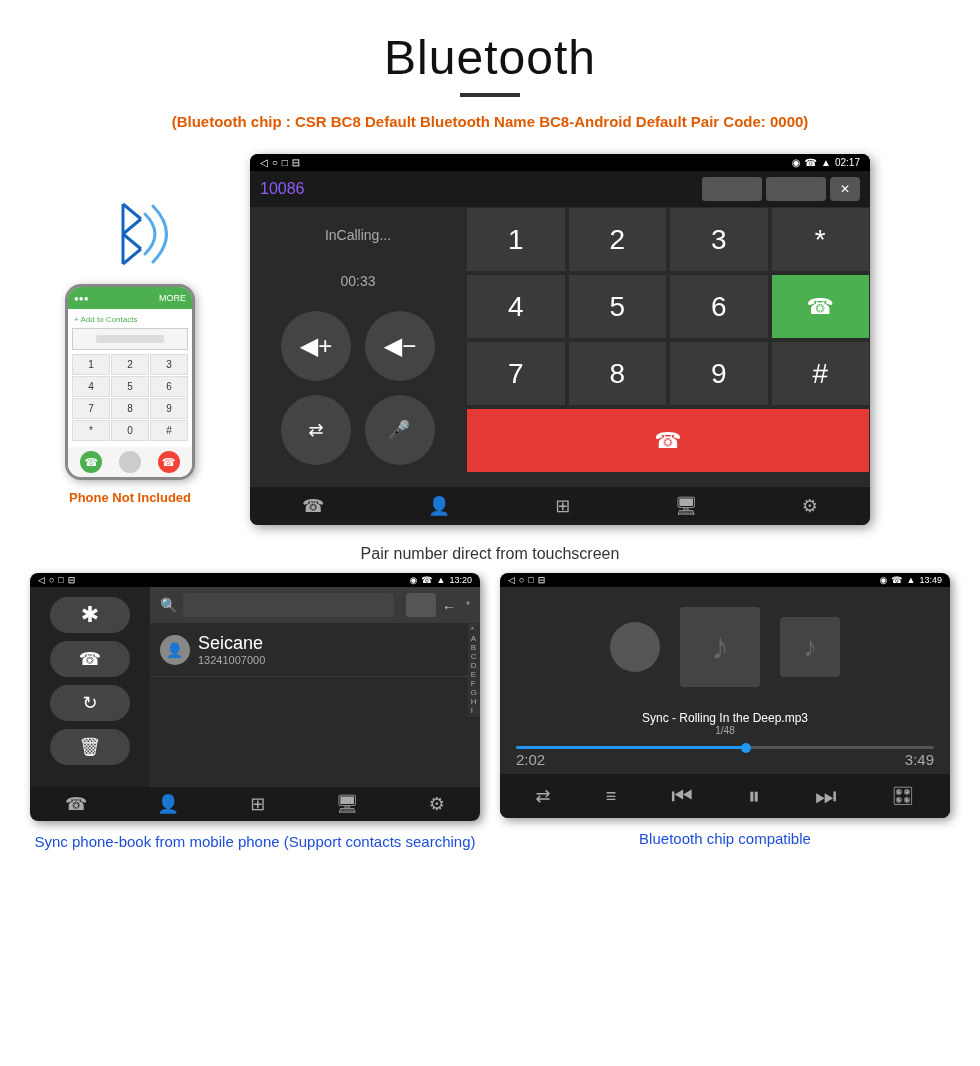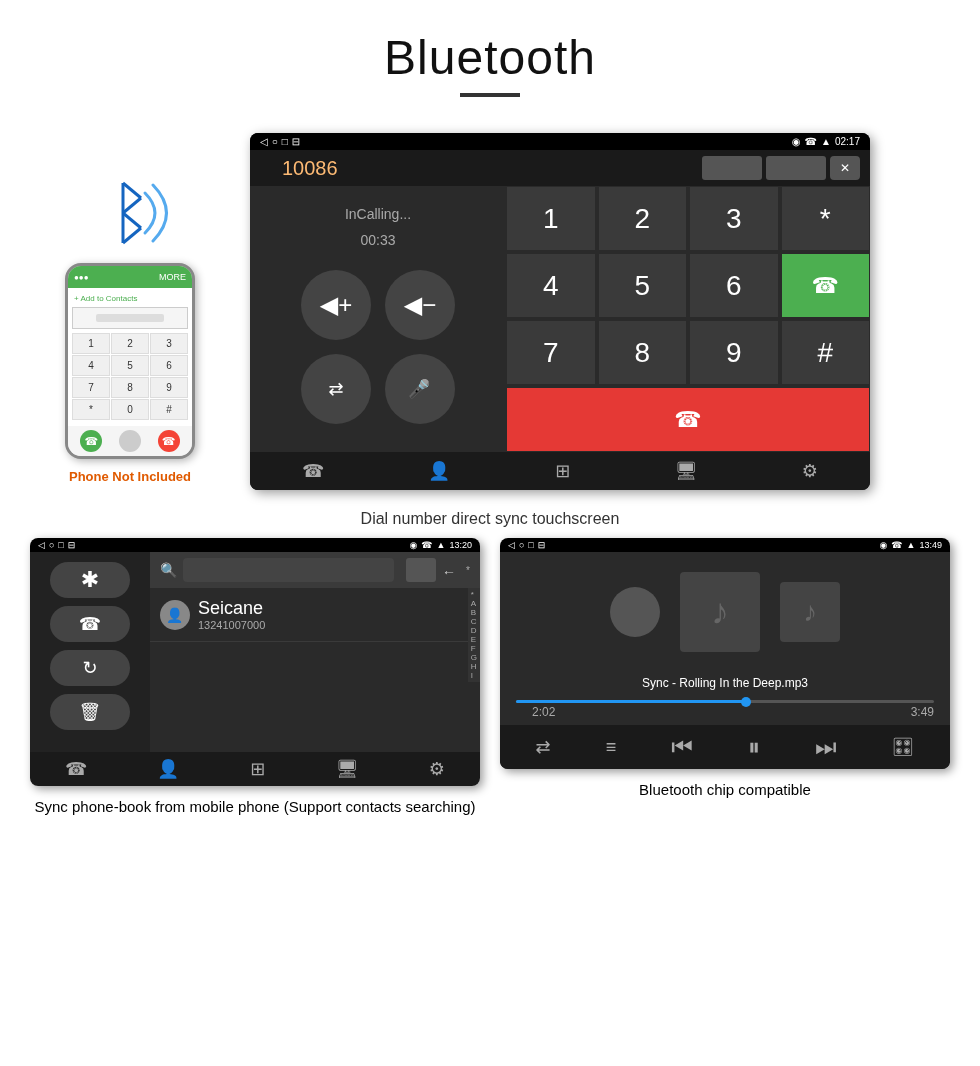--- a/index.html
+++ b/index.html
@@ -177,35 +177,36 @@
       gap: 4px;
       align-items: center;
     }
 
     
     .dialer-body {
       display: flex;
       background: #2a2a2a;
     }
     .dialer-left {
-      width: 256px;
+      width: 216px;
       padding: 20px 15px;
       display: flex;
       flex-direction: column;
       align-items: center;
       gap: 10px;
     }
     .dialer-status {
       color: #aaa;
       font-size: 14px;
     }
     .dialer-time {
       color: #aaa;
       font-size: 14px;
       margin-bottom: 10px;
+      margin-top: 20px;
     }
     .dialer-btn {
       width: 70px;
       height: 70px;
       border-radius: 50%;
       background: #444;
       display: flex;
       align-items: center;
       justify-content: center;
       color: white;
@@ -219,24 +220,23 @@
 
     
     .dialer-input-bar {
       background: #1a1a1a;
       display: flex;
       align-items: center;
       padding: 6px 10px;
       justify-content: space-between;
     }
     .dialer-input-text {
-      color: #fdba74;
-      font-size: 20px;
+      color: #8b5cf6;
+      font-size: 16px;
       flex: 1;
-      margin-left: 22px;
     }
     .delete-btn {
       background: #555;
       border-radius: 4px;
       width: 30px;
       height: 24px;
       display: flex;
       align-items: center;
       justify-content: center;
       color: #fff;
@@ -292,21 +292,21 @@
       margin-top: 10px;
     }
     .bottom-item {
       flex: 1;
       display: flex;
       flex-direction: column;
       align-items: center;
     }
     .caption {
       font-size: 15px;
-      color: #000000;
+      color: #1d4ed8;
       text-align: center;
       margin-top: 10px;
       line-height: 1.4;
     }
 
     
     .small-screen {
       border-radius: 8px;
       overflow: hidden;
       box-shadow: 3px 3px 10px rgba(0,0,0,0.4);
@@ -463,24 +463,23 @@
       background: #2196f3;
       border-radius: 50%;
       position: absolute;
       top: -3.5px;
       left: 55%;
       transform: translateX(-50%);
     }
     .progress-times {
       display: flex;
       justify-content: space-between;
-      font-size: 12px;
+      font-size: 15px;
       color: #aaa;
       margin-top: 2px;
-      margin-left: 16px;
     }
     .music-controls {
       display: flex;
       justify-content: space-around;
       align-items: center;
       padding: 8px;
       background: #1a1a1a;
     }
     .mc-icon { color: #aaa; font-size: 18px; }
     .mc-icon.big { font-size: 24px; }
@@ -500,20 +499,21 @@
       justify-content: center;
       margin-bottom: 10px;
     }
   </style>
 </head>
 <body>
 
 <div class="page-header">
   <h1 class="page-title">Bluetooth</h1>
   <div class="title-underline"></div>
+  <p class="bluetooth-info">(Bluetooth chip : CSR BC8    Default Bluetooth Name BC8-Android    Default Pair Code: 0000)</p>
 </div>
 
 <div class="main-content">
 
   <div class="top-section">
 
     <div class="phone-side">
 
       <div class="bt-svg-wrapper">
         <svg width="90" height="80" viewBox="0 0 90 80">
@@ -627,21 +627,21 @@
       <div class="android-bottom-nav">
         <div class="nav-icon">☎</div>
         <div class="nav-icon">👤</div>
         <div class="nav-icon">⊞</div>
         <div class="nav-icon">🖥</div>
         <div class="nav-icon">⚙</div>
       </div>
     </div>
   </div>
 
-  <div class="dial-caption">Dial number direct sync touchscreen</div>
+  <div class="dial-caption">Pair number direct from touchscreen</div>
 
   <div class="bottom-section">
 
     <div class="bottom-item">
       <div class="small-screen">
         <div class="small-status">
           <div class="status-icons">
             <span>◁</span>
             <span>○</span>
             <span>□</span>
@@ -736,20 +736,21 @@
           </div>
         </div>
         <div class="music-body">
           <div class="music-album-area">
             <div class="music-circle"></div>
             <div class="album-art">♪</div>
             <div class="album-art small">♪</div>
           </div>
           <div class="music-info">
             <div class="music-title">Sync - Rolling In the Deep.mp3</div>
+            <div class="music-track">1/48</div>
           </div>
           <div class="music-progress">
             <div class="progress-bar-track">
               <div class="progress-bar-fill"></div>
               <div class="progress-dot"></div>
             </div>
             <div class="progress-times">
               <span>2:02</span>
               <span>3:49</span>
             </div>

